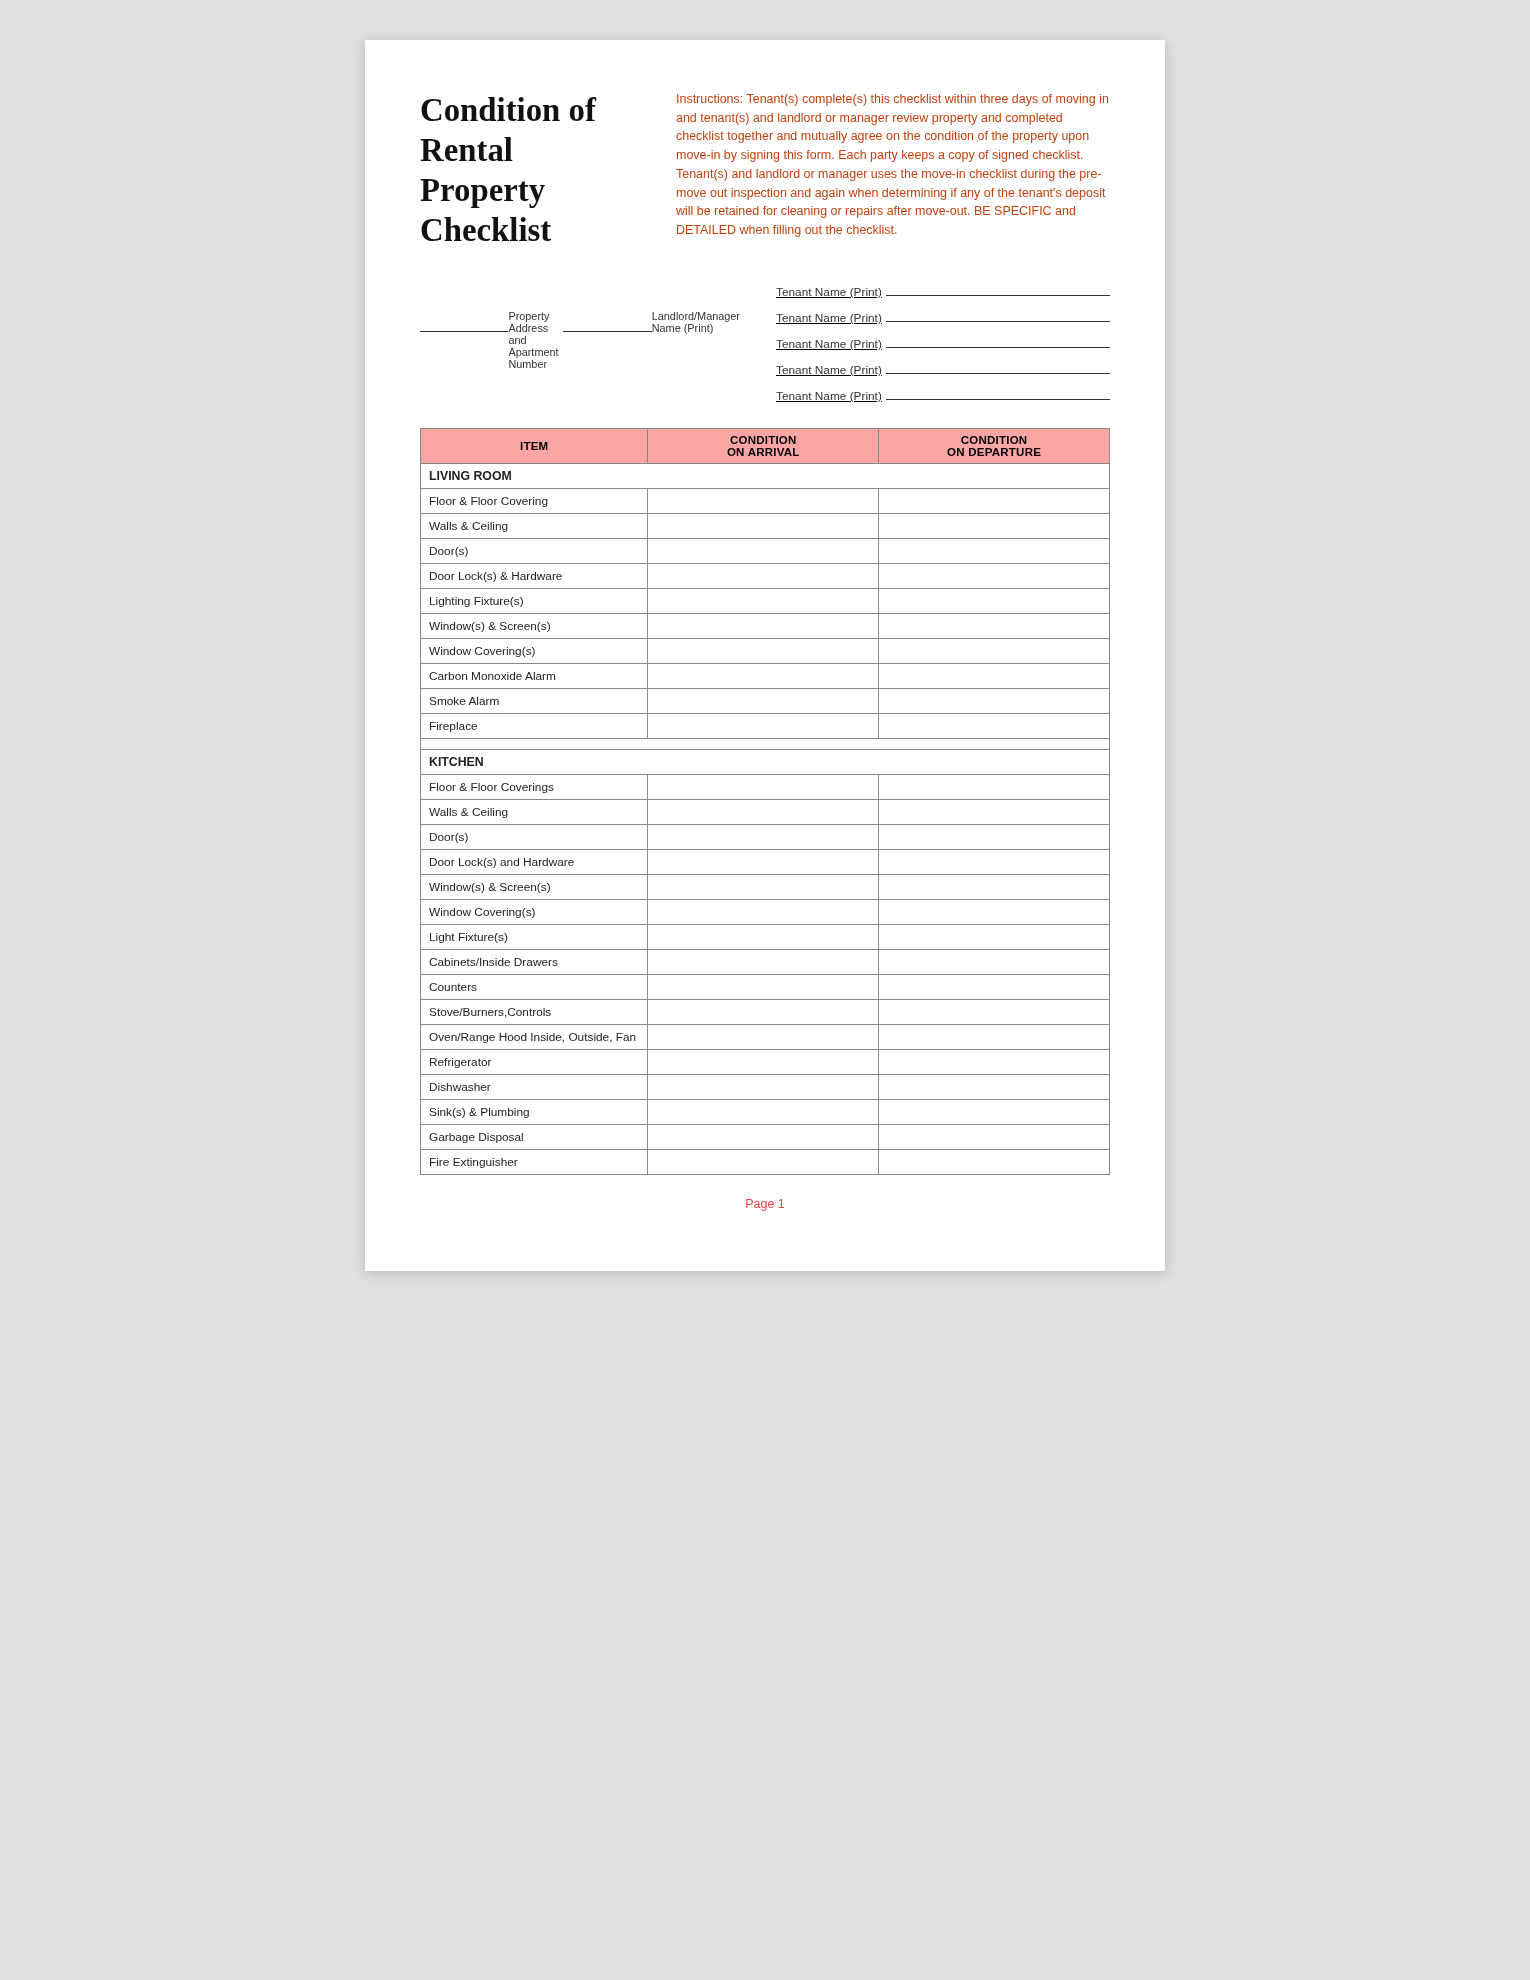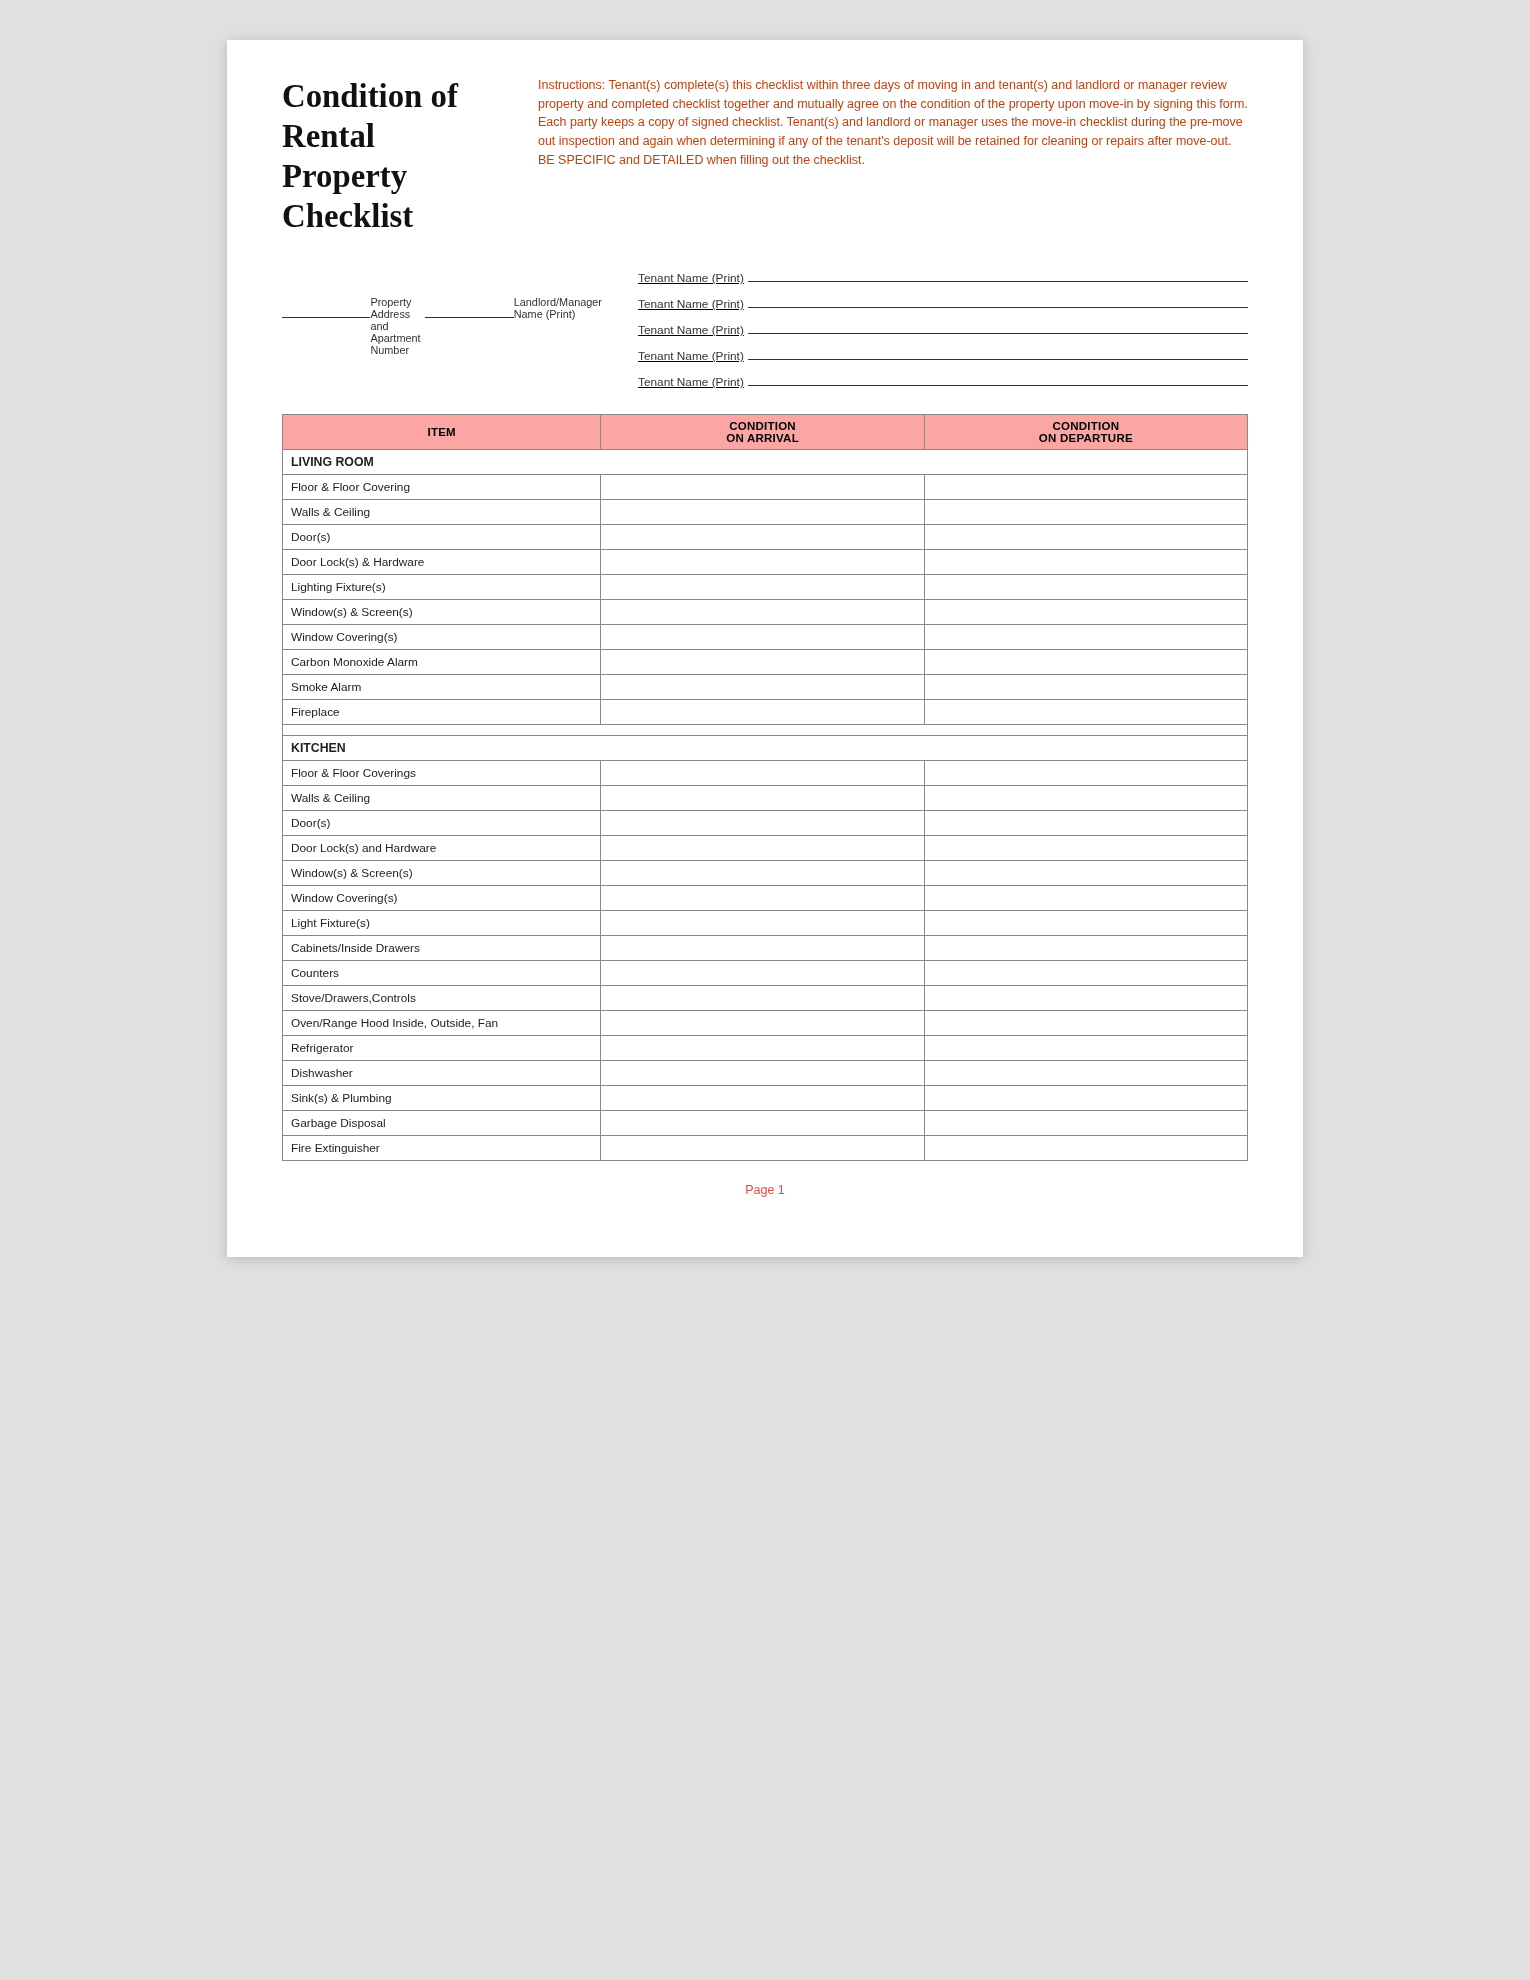--- a/index.html
+++ b/index.html
@@ -5,23 +5,23 @@
     * { box-sizing: border-box; margin: 0; padding: 0; }
     body {
       background: #e0e0e0;
       font-family: Arial, sans-serif;
       display: flex;
       justify-content: center;
       padding: 40px 20px;
     }
     .page {
       background: #fff;
-      width: 1076px;
+      width: 800px;
       min-height: 1170px;
-      padding: 36px 55px 60px 55px;
+      padding: 50px 55px 60px 55px;
       box-shadow: 0 2px 12px rgba(0,0,0,0.18);
     }
     .header-section {
       display: flex;
       gap: 36px;
       margin-bottom: 30px;
     }
     .title-block {
       flex: 0 0 220px;
       min-width: 180px;
@@ -304,21 +304,21 @@
           <td class="item-col">Cabinets/Inside Drawers</td>
           <td class="cond-col"></td>
           <td class="cond-col"></td>
         </tr>
         <tr>
           <td class="item-col">Counters</td>
           <td class="cond-col"></td>
           <td class="cond-col"></td>
         </tr>
         <tr>
-          <td class="item-col">Stove/Drawers,Controls</td>
+          <td class="item-col">Stove/Burners,Controls</td>
           <td class="cond-col"></td>
           <td class="cond-col"></td>
         </tr>
         <tr>
           <td class="item-col">Oven/Range Hood Inside, Outside, Fan</td>
           <td class="cond-col"></td>
           <td class="cond-col"></td>
         </tr>
         <tr>
           <td class="item-col">Refrigerator</td>

